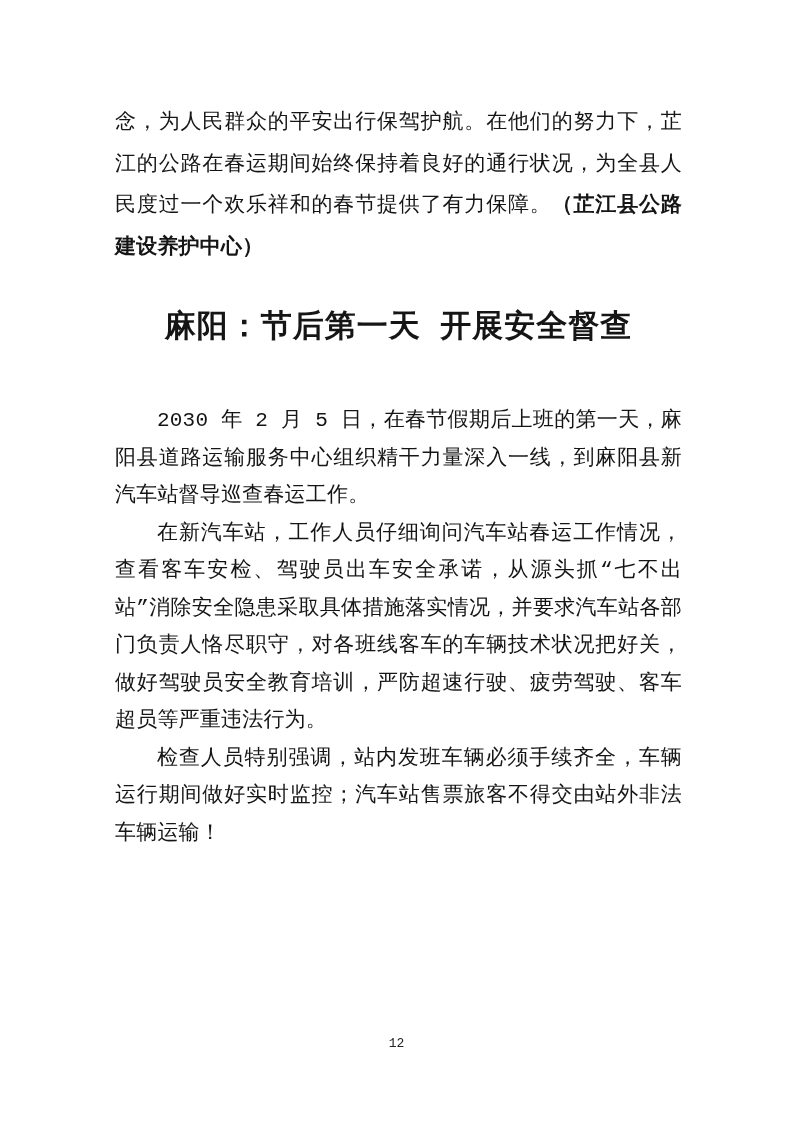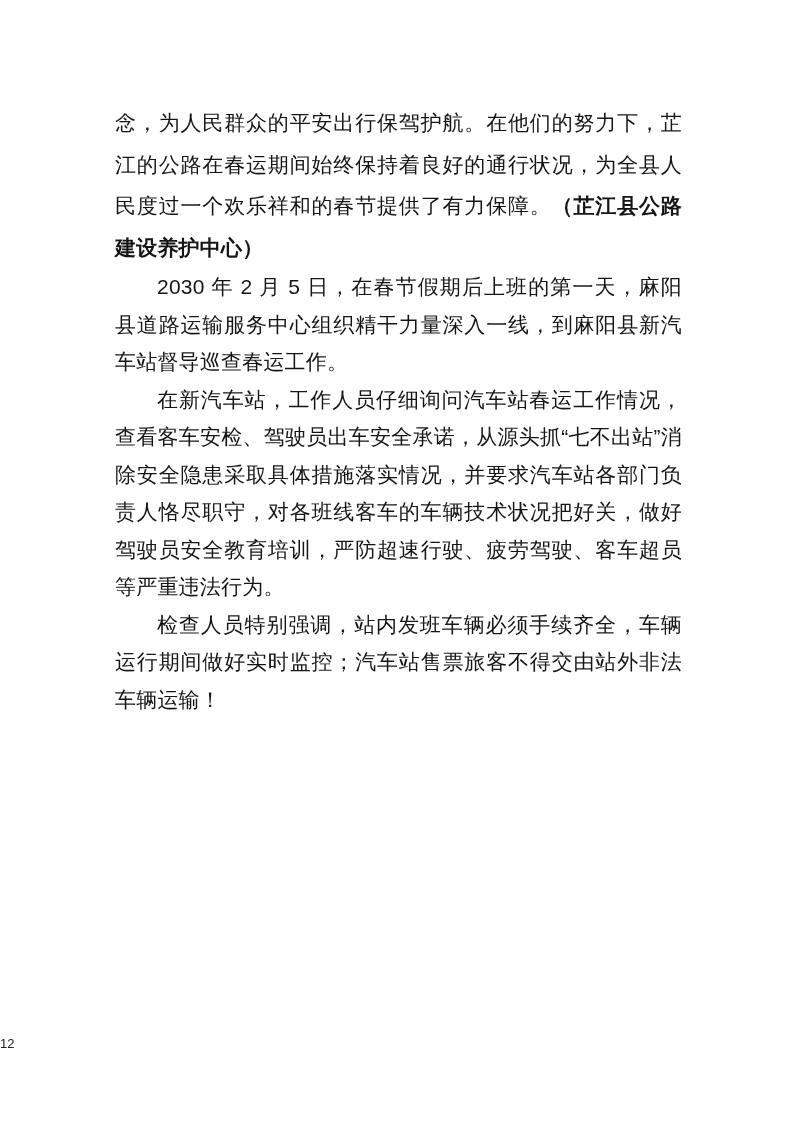--- a/index.html
+++ b/index.html
@@ -6,21 +6,21 @@
     margin: 0;
     padding: 0;
     background: #ffffff;
   }
   .page {
     position: relative;
     width: 793px;
     height: 1122px;
     background: #ffffff;
     color: #151515;
-    font-family: Liberation Sans, sans-serif;
+    font-family: Liberation Mono, monospace;
     overflow: hidden;
   }
   .content {
     position: absolute;
     left: 115px;
     top: 102px;
     width: 567px;
   }
   .body {
     margin: 0;
@@ -51,35 +51,36 @@
     white-space: nowrap;
   }
   b {
     font-weight: bold;
   }
   .footer {
     position: absolute;
     top: 1034px;
     left: 0;
     width: 793px;
-    text-align: left;
+    text-align: center;
   }
   .pagenum {
     font-size: 13px;
     color: #222;
   }
 </style>
 </head>
 <body>
 
 <div class="page">
   <div class="content">
 
     <p class="body"><span>念，为人民群众的平安出行保驾护航。在他们的努力下，芷江的公路在春运期间始终保持着良好的通行状况，为全县人民度过一个欢乐祥和的春节提供了有力保障。</span><b>（芷江县公路建设养护中心）</b></p>
 
+    <h1 class="article-title">麻阳：节后第一天  开展安全督查</h1>
 
     <p class="body2 indent">2030 年 2 月 5 日，在春节假期后上班的第一天，麻阳县道路运输服务中心组织精干力量深入一线，到麻阳县新汽车站督导巡查春运工作。</p>
 
     <p class="body2 indent">在新汽车站，工作人员仔细询问汽车站春运工作情况，查看客车安检、驾驶员出车安全承诺，从源头抓“七不出站”消除安全隐患采取具体措施落实情况，并要求汽车站各部门负责人恪尽职守，对各班线客车的车辆技术状况把好关，做好驾驶员安全教育培训，严防超速行驶、疲劳驾驶、客车超员等严重违法行为。</p>
 
     <p class="body2 indent">检查人员特别强调，站内发班车辆必须手续齐全，车辆运行期间做好实时监控；汽车站售票旅客不得交由站外非法车辆运输！</p>
 
 
   </div>
 

